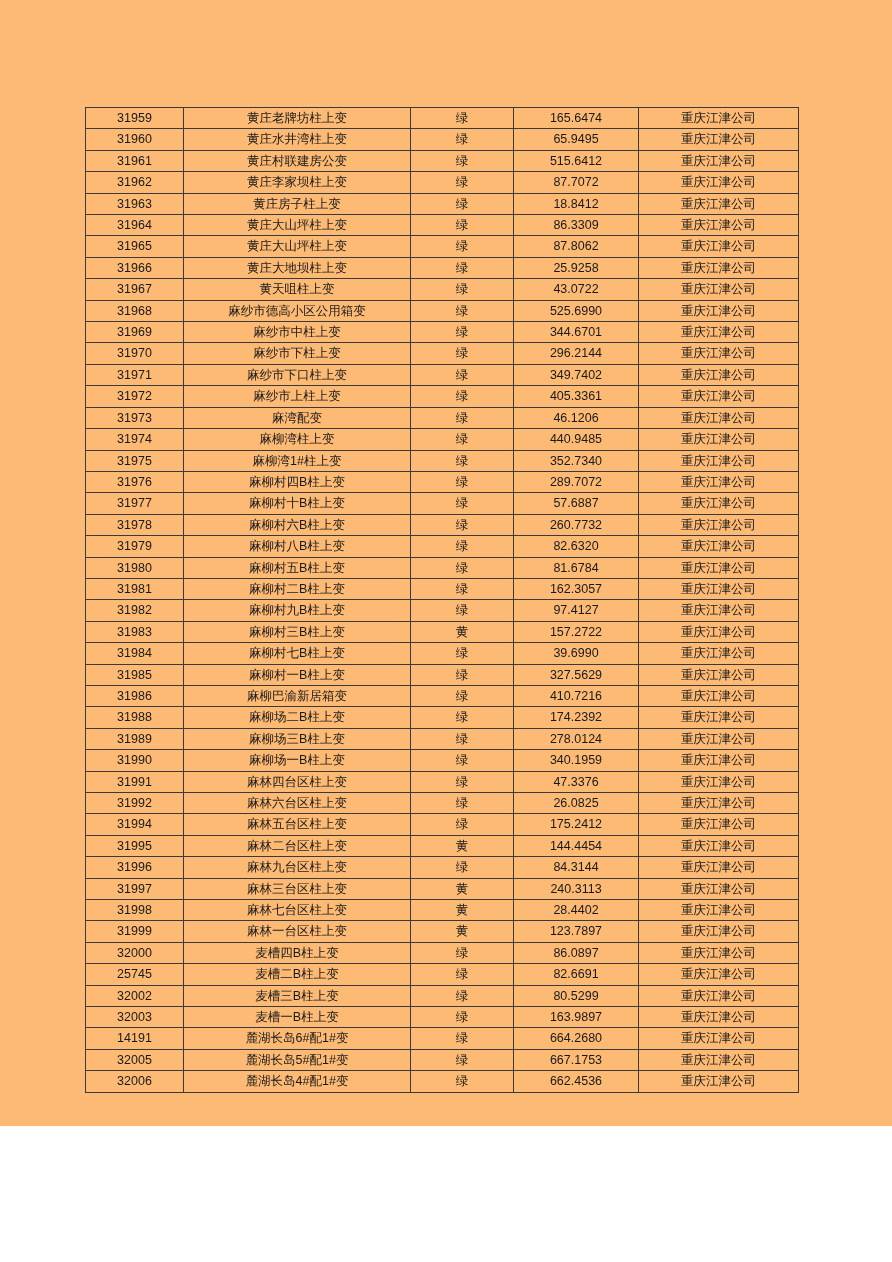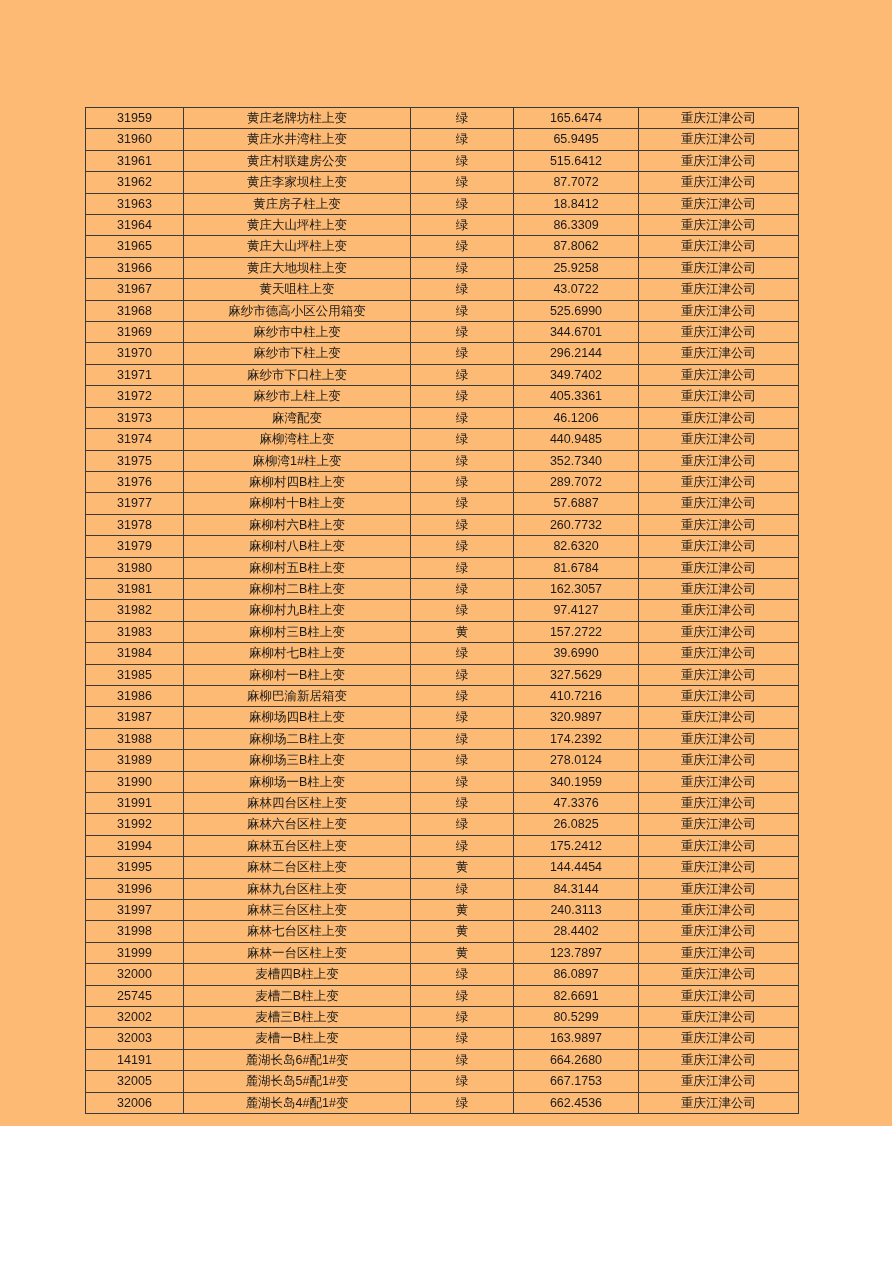--- a/index.html
+++ b/index.html
@@ -244,27 +244,20 @@
           <td>重庆江津公司</td>
         </tr>
         <tr>
           <td>31986</td>
           <td>麻柳巴渝新居箱变</td>
           <td>绿</td>
           <td>410.7216</td>
           <td>重庆江津公司</td>
         </tr>
         <tr>
-          <td>31987</td>
-          <td>麻柳场四B柱上变</td>
-          <td>绿</td>
-          <td>320.9897</td>
-          <td>重庆江津公司</td>
-        </tr>
-        <tr>
           <td>31988</td>
           <td>麻柳场二B柱上变</td>
           <td>绿</td>
           <td>174.2392</td>
           <td>重庆江津公司</td>
         </tr>
         <tr>
           <td>31989</td>
           <td>麻柳场三B柱上变</td>
           <td>绿</td>

